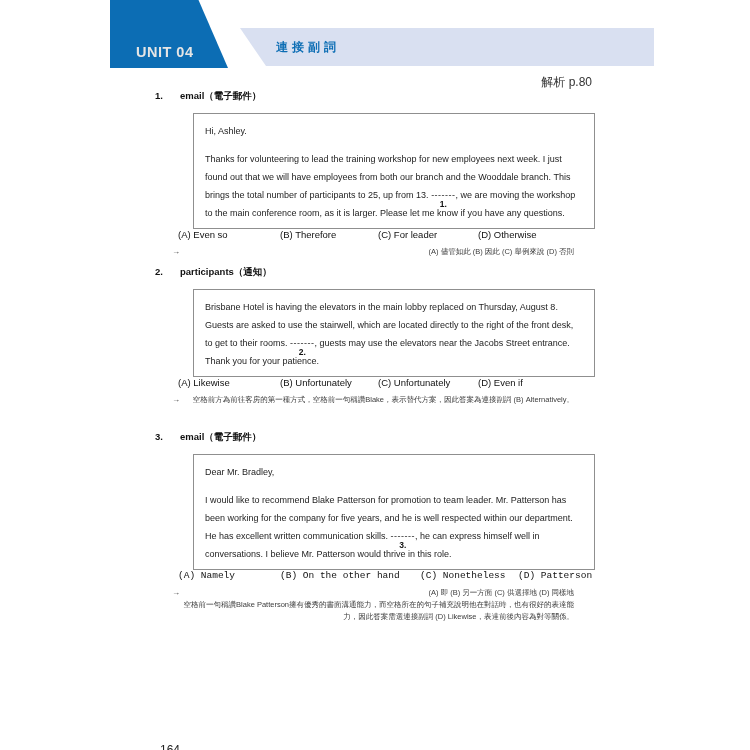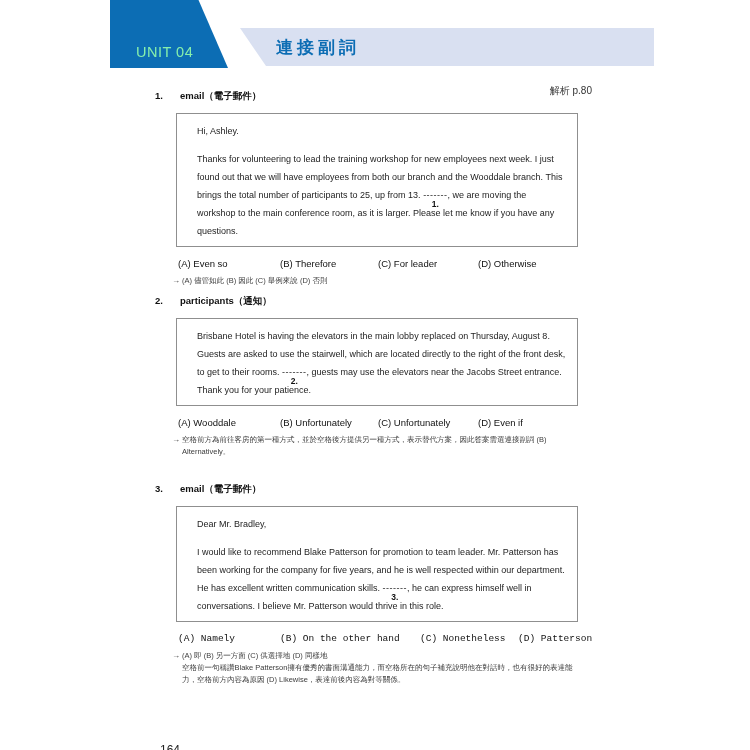--- a/index.html
+++ b/index.html
@@ -3,48 +3,48 @@
 <meta charset="utf-8">
 <style>
   * { margin:0; padding:0; box-sizing:border-box; }
   body { width:750px; height:750px; background:#f4f4f4; font-family:"Liberation Sans", sans-serif; }
   .page { position:relative; width:750px; height:750px; background:#ffffff; overflow:hidden; color:#222; }
 
   
   .banner-blue { position:absolute; left:110px; top:0; width:118px; height:68px;
     background:#0c6db4; clip-path:polygon(0 0, 75% 0, 100% 100%, 0 100%);
     display:flex; align-items:flex-end; padding:0 0 8px 26px; }
-  .banner-blue .unit-label { color:#86efac; font-weight:normal; font-size:14.5px; letter-spacing:0.5px; }
+  .banner-blue .unit-label { color:#e5e5e5; font-weight:bold; font-size:14.5px; letter-spacing:0.5px; }
   .banner-band { position:absolute; left:214px; top:28px; width:440px; height:38px;
     background:#d9e0f1; clip-path:polygon(26px 0, 100% 0, 100% 100%, 52px 100%);
     display:flex; align-items:center; padding-left:62px; }
-  .banner-band .unit-title { color:#0c6db4; font-weight:bold; font-size:17px; letter-spacing:4px; }
-  .page-ref { position:absolute; top:74px; right:158px; font-size:10px; color:#333;margin-top:10px; }
+  .banner-band .unit-title { color:#0c6db4; font-weight:bold; font-size:12px; letter-spacing:4px; }
+  .page-ref { position:absolute; top:74px; right:158px; font-size:12px; color:#333; }
 
   
   .content { position:absolute; left:155px; top:90px; width:430px; }
   .question { margin:0; }
   .q2 { margin-top:8px; }
   .q3 { margin-top:25px; }
   .q-head { display:flex; font-weight:bold; font-size:9.5px; color:#111; line-height:12px; margin-bottom:11px; }
   .q-num { width:25px; }
-  .passage-box { margin-left:21px; width:402px; border:1px solid #8f8f8f; background:#fff;
-    padding:8px 11px 6px 20px; font-size:9px; line-height:18px; color:#1d1d1d; }
+  .passage-box { margin-left:38px; width:402px; border:1px solid #8f8f8f; background:#fff;
+    padding:8px 11px 6px 11px; font-size:9px; line-height:18px; color:#1d1d1d; }
   .passage-box .greeting { margin-bottom:10px; }
   .blank { position:relative; display:inline-block; letter-spacing:0.5px; }
   .blank .num { position:absolute; left:50%; transform:translateX(-50%); top:8.5px;
     font-size:8.5px; font-weight:bold; letter-spacing:0; color:#111; }
 
-  .options { margin-left:23px; margin-top:11px; display:grid;
+  .options { margin-left:23px; margin-top:0; display:grid;
     grid-template-columns:102px 98px 100px auto; font-size:9.5px; color:#111; line-height:12px; white-space:nowrap; }
   .opts-r3 { grid-template-columns:102px 140px 98px auto;font-family:Liberation Mono, monospace; }
 
   .explain { display:flex; margin-left:17px; margin-top:5px; font-size:7.5px; color:#3c3c3c; line-height:12px; }
   .explain .arrow { width:10px; font-size:8px; color:#3c3c3c; }
-  .explain-body { width:392px; }
+  .explain-body { width:392px;text-align:right; }
 
   .page-number { position:absolute; left:160px; top:704px; font-size:12px; color:#222;margin-top:39px; }
 </style>
 </head>
 <body>
 
 <div class="page">
 
   <div class="banner-blue">
     <span class="unit-label">UNIT 04</span>
@@ -81,29 +81,29 @@
 
     <section class="question q2">
       <div class="q-head">
         <span class="q-num">2.</span>
         <span class="q-type">participants（通知）</span>
       </div>
       <div class="passage-box">
         <p class="body"><span>Brisbane Hotel is having the elevators in the main lobby replaced on Thursday, August 8. Guests are asked to use the stairwell, which are located directly to the right of the front desk, to get to their rooms. </span><span class="blank"><span>-------</span><span class="num">2.</span></span><span>, guests may use the elevators near the Jacobs Street entrance. Thank you for your patience.</span></p>
       </div>
       <div class="options">
-        <span class="opt">(A) Wooddale</span>
+        <span class="opt">(A) Likewise</span>
         <span class="opt">(B) Unfortunately</span>
         <span class="opt">(C) Unfortunately</span>
         <span class="opt">(D) Even if</span>
       </div>
       <div class="explain">
         <span class="arrow">→</span>
         <div class="explain-body">
-          <div>空格前方為前往客房的第一種方式，並於空格後方提供另一種方式，表示替代方案，因此答案需選連接副詞 (B) Alternatively。</div>
+          <div>空格前方為前往客房的第一種方式，空格前一句稱讚Blake，表示替代方案，因此答案為連接副詞 (B) Alternatively。</div>
         </div>
       </div>
     </section>
 
     <section class="question q3">
       <div class="q-head">
         <span class="q-num">3.</span>
         <span class="q-type">email（電子郵件）</span>
       </div>
       <div class="passage-box">
@@ -113,21 +113,21 @@
       <div class="options opts-r3">
         <span class="opt">(A) Namely</span>
         <span class="opt">(B) On the other hand</span>
         <span class="opt">(C) Nonetheless</span>
         <span class="opt">(D) Patterson</span>
       </div>
       <div class="explain">
         <span class="arrow">→</span>
         <div class="explain-body">
           <div>(A) 即 (B) 另一方面 (C) 供選擇地 (D) 同樣地</div>
-          <div>空格前一句稱讚Blake Patterson擁有優秀的書面溝通能力，而空格所在的句子補充說明他在對話時，也有很好的表達能力，空格前方內容為原因 (D) Likewise，表達前後內容為對等關係。</div>
+          <div>空格前一句稱讚Blake Patterson擁有優秀的書面溝通能力，而空格所在的句子補充說明他在對話時，也有很好的表達能力，因此答案需選連接副詞 (D) Likewise，表達前後內容為對等關係。</div>
         </div>
       </div>
     </section>
 
   </div>
 
   <div class="page-number">164</div>
 </div>
 
 </body></html>

